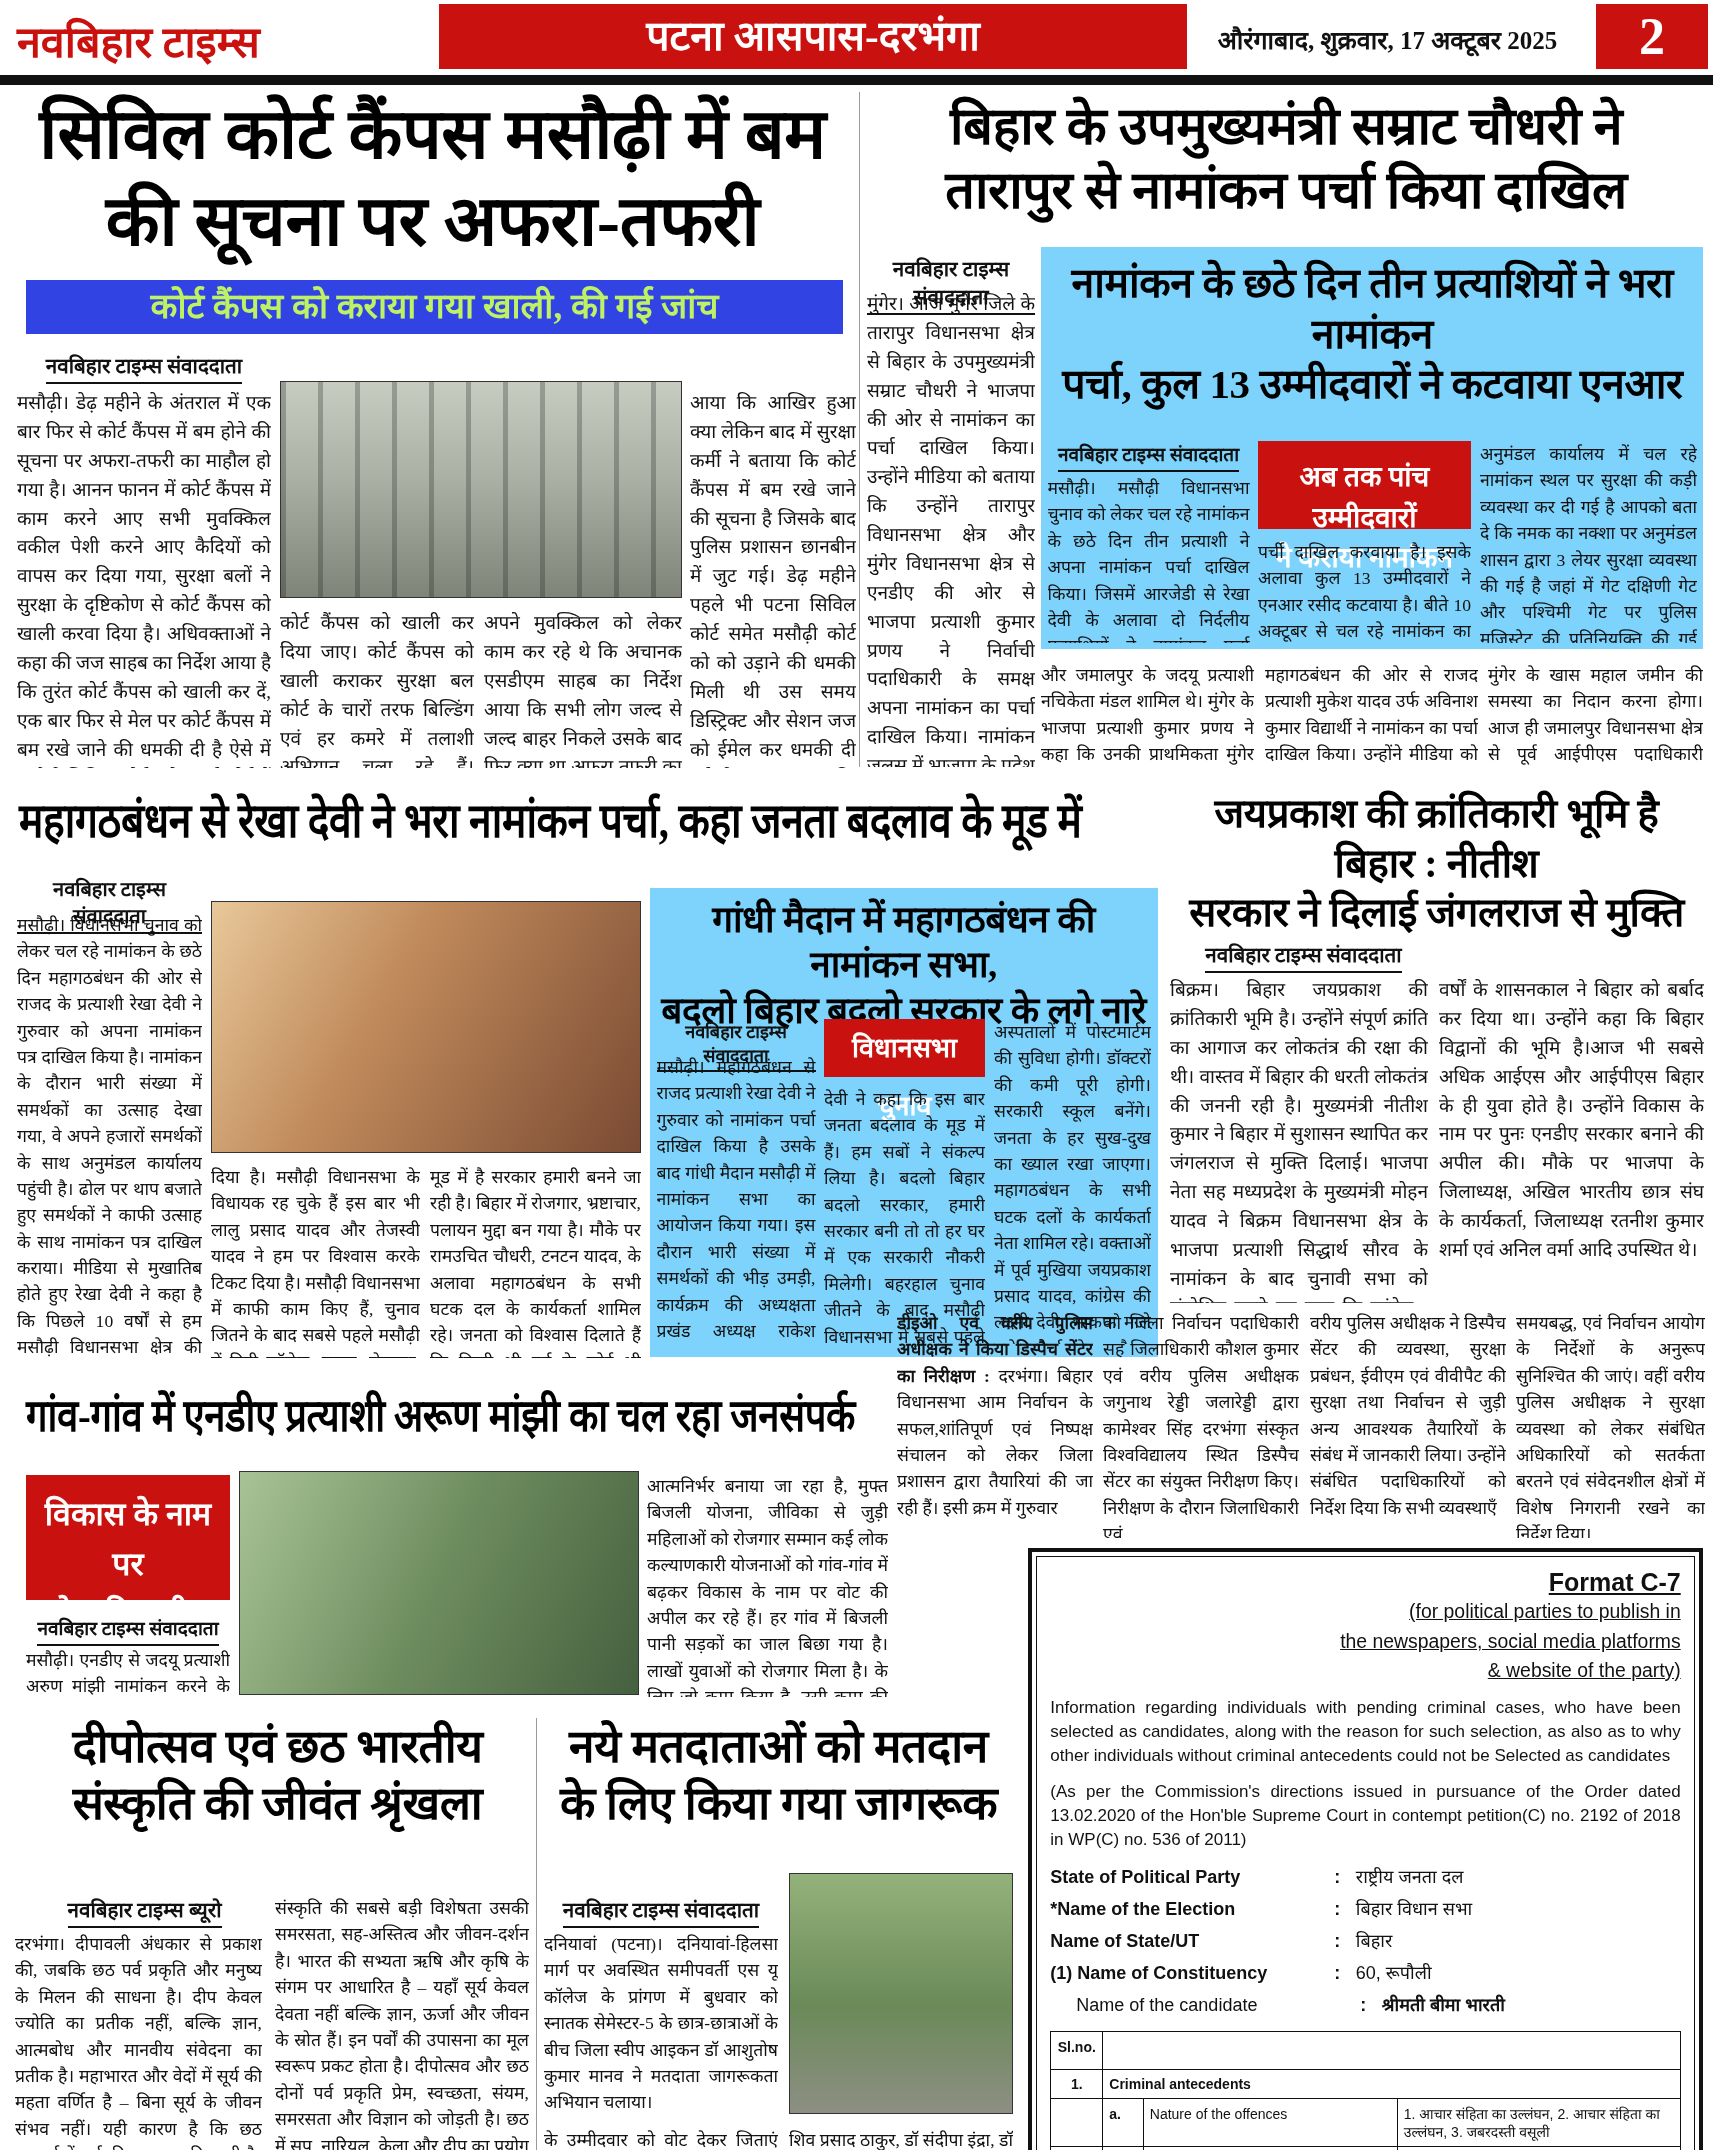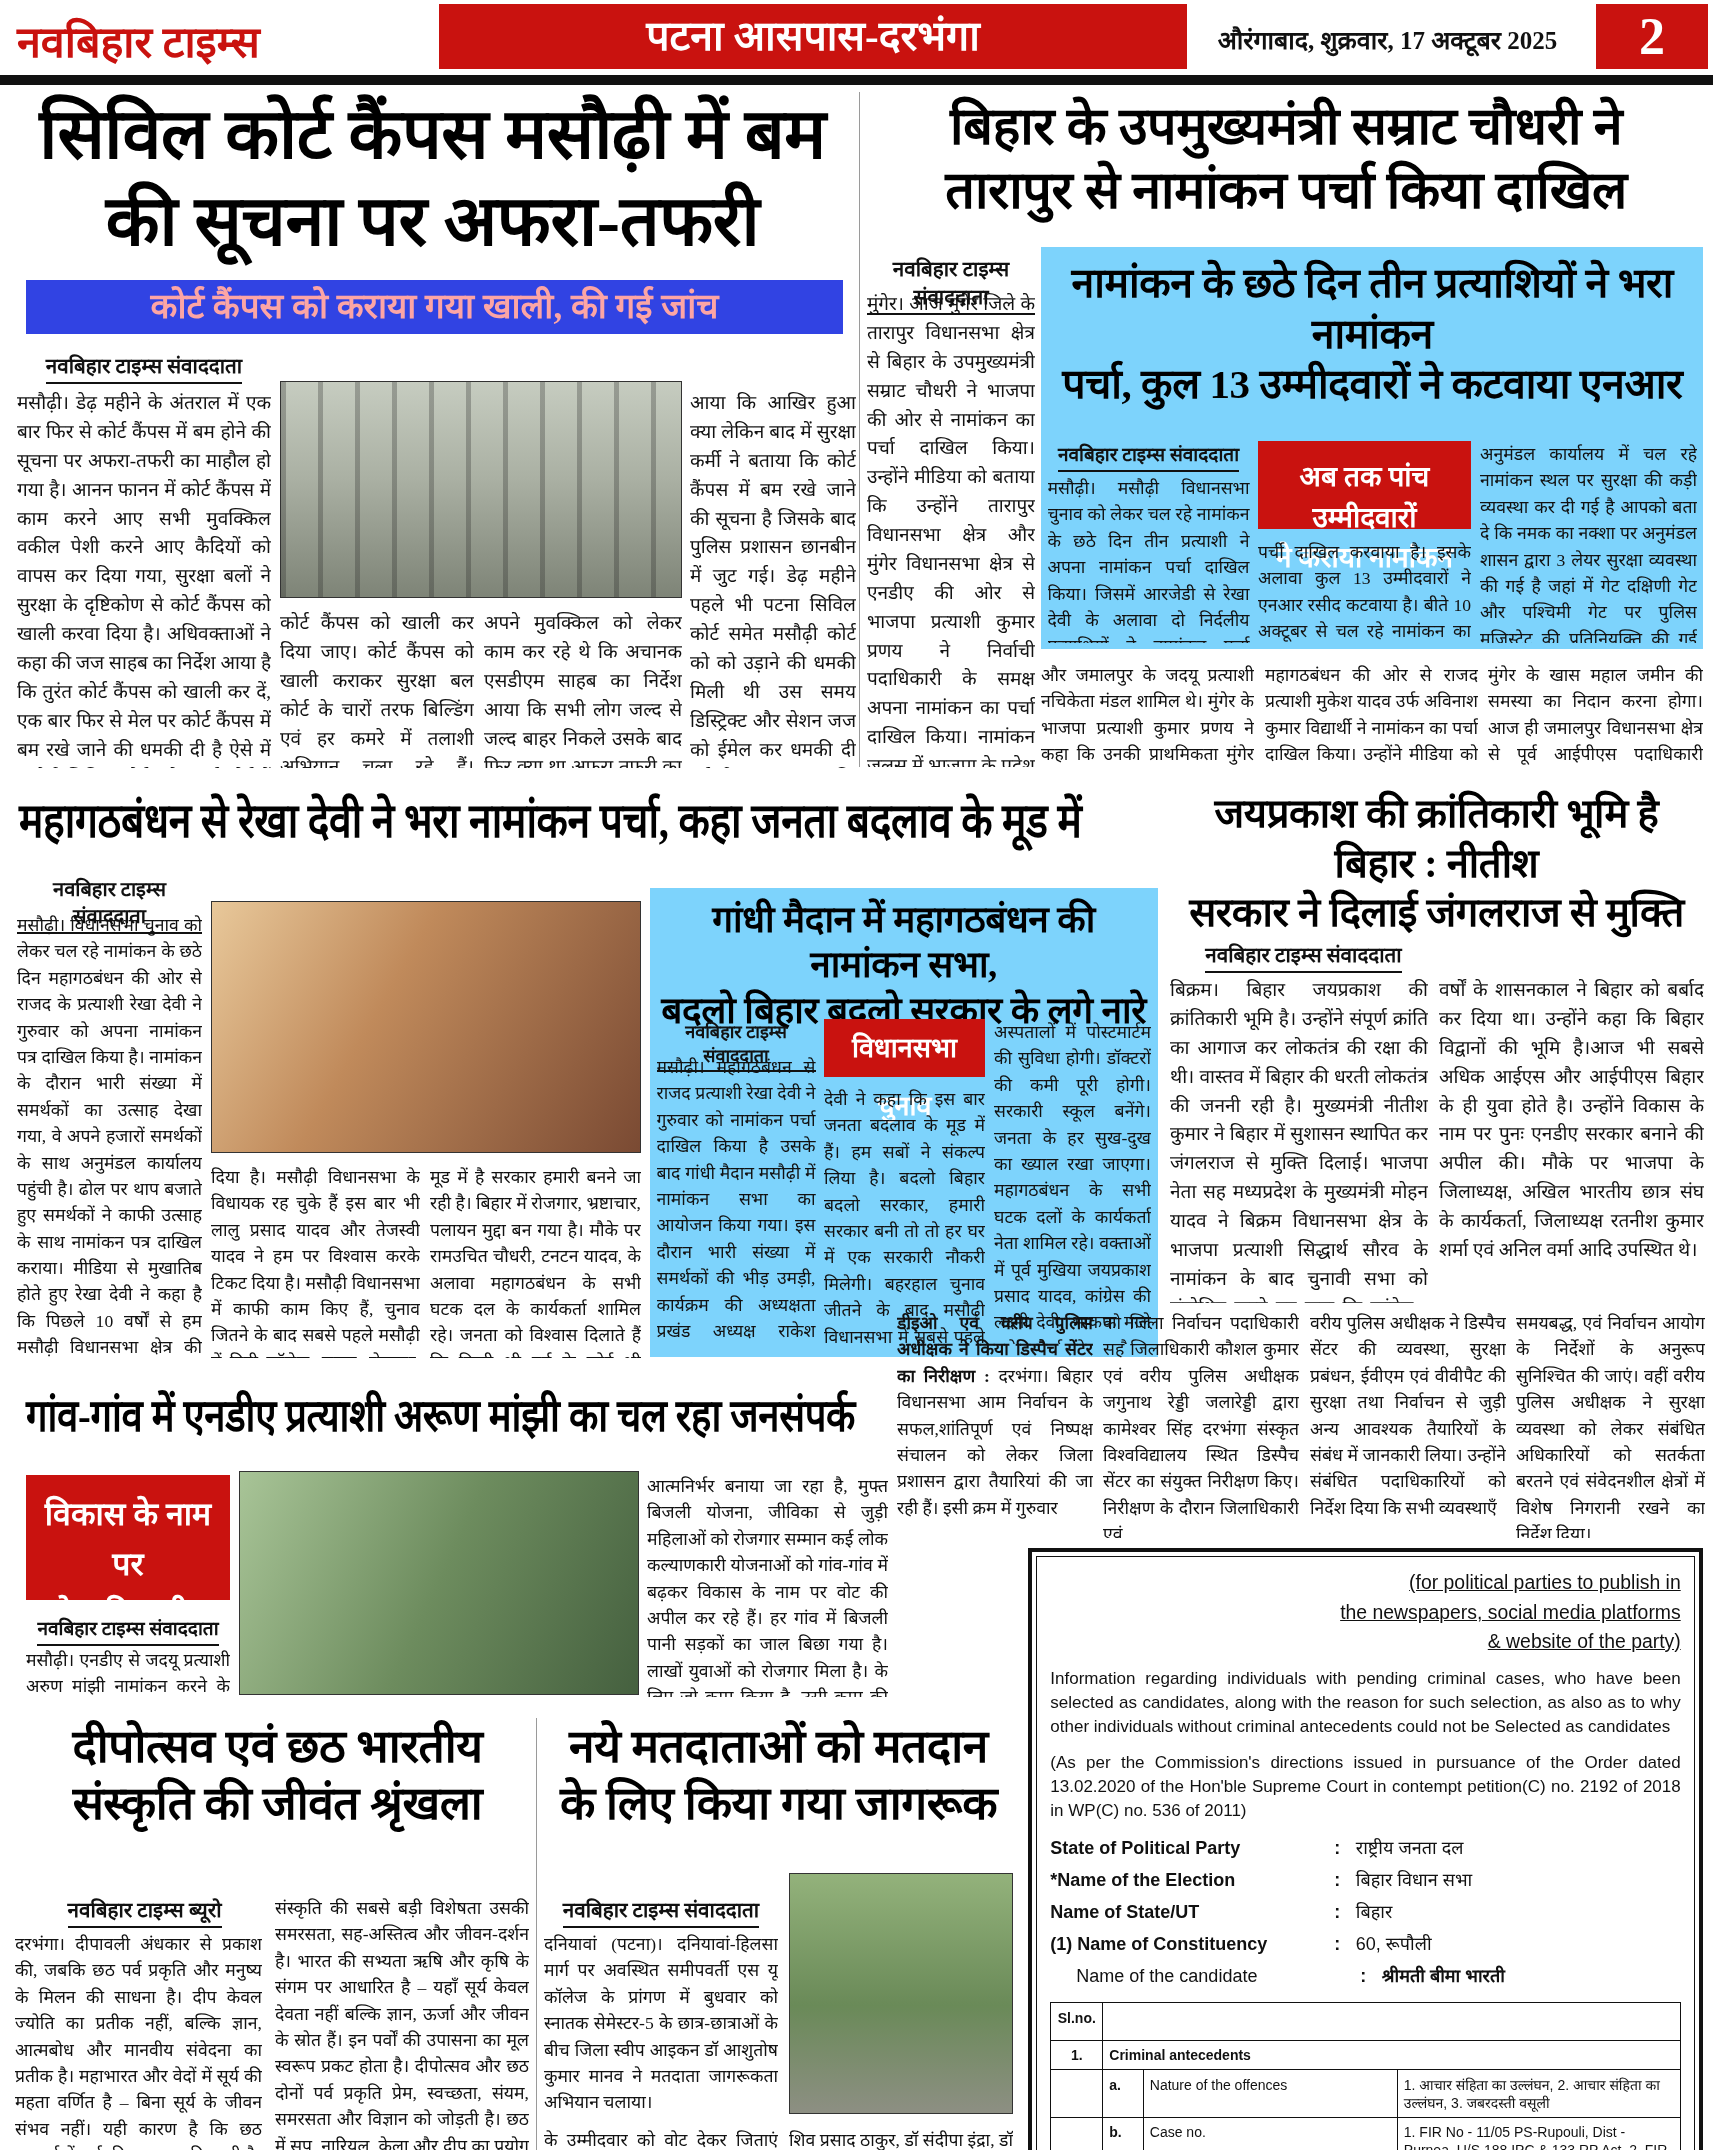--- a/index.html
+++ b/index.html
@@ -10,21 +10,21 @@
   .center{text-align:center;}
   .nowrap{white-space:nowrap;}
   .cond{transform:scaleX(.85);transform-origin:0 50%;}
   .byline{font-weight:bold;font-size:20.6px;text-align:center;}
   .byline span{display:inline-block;border-bottom:2.2px solid #111;padding-bottom:3.4px;}
   .body{font-size:19px;line-height:1.52;text-align:justify;overflow:hidden;}
   .sm{font-size:17.6px;line-height:1.5;}
   .photo{border:1.3px solid #333;box-sizing:border-box;}
   .redbox{background:#c9120f;color:#fff;font-weight:bold;text-align:center;white-space:pre-line;}
   .yellow{background:#7dd3fc;box-sizing:border-box;}
-  .bluebar{background:#3143e3;color:#fca5a5;font-weight:bold;text-align:center;}
+  .bluebar{background:#3143e3;color:#bef264;font-weight:bold;text-align:center;}
   .vr{background:#9a9a9a;}
   .c7{font-family:"Liberation Sans","DejaVu Sans",sans-serif;}
   .c7-outer{border:4.3px solid #111;background:#fff;box-sizing:border-box;padding:4.3px;}
   .c7-inner{border:1.7px solid #111;box-sizing:border-box;height:100%;padding:11.2px 13px;overflow:hidden;}
   .c7 .title{font-size:25px;font-weight:bold;text-align:right;text-decoration:underline;}
   .c7 .sub{font-size:19.4px;text-align:right;text-decoration:underline;line-height:1.5;}
   .c7 .para{font-size:17px;line-height:1.42;text-align:justify;margin-top:11.2px;}
   .c7 .frow{display:flex;font-size:18px;line-height:1.45;margin-top:6px;}
   .c7 .flabel{width:284px;font-weight:bold;flex:none;}
   .c7 .fcolon{width:21.5px;flex:none;font-weight:bold;}
@@ -140,20 +140,21 @@
   <div class="abs byline" style="left:544px;top:1895px;width:234px;">
     <span>नवबिहार टाइम्स संवाददाता</span></div>
   <div class="abs body sm" style="left:544px;top:1931px;width:234px;height:183px;">दनियावां (पटना)। दनियावां-हिलसा मार्ग पर अवस्थित समीपवर्ती एस यू कॉलेज के प्रांगण में बुधवार को स्नातक सेमेस्टर-5 के छात्र-छात्राओं के बीच जिला स्वीप आइकन डॉ आशुतोष कुमार मानव ने मतदाता जागरूकता अभियान चलाया।</div>
   <div class="abs photo" style="left:789px;top:1873px;width:224px;height:241px;
        background:linear-gradient(180deg,#93b27b 0%,#6a8a58 55%,#8d8f83 100%);"></div>
   <div class="abs body sm" style="left:544px;top:2127px;width:234px;height:179px;">के उम्मीदवार को वोट देकर जिताएं ताकि अच्छी सरकार चुन कर आये,जो जनता के हित में काम करने वाली हो। उन्होंने इस मौके पर स्लोगन दिया- चाहे जो हो मजबूरी, वोट देना है जरूरी। पहले मतदान फिर जलपान। इसके बाद उपस्थित 100 से अधिक छात्र-छात्राओं को वोट देने के लिए शपथ दिलाया गया। कार्यक्रम में डॉ अश्विनी कुमार डे, डॉ</div>
   <div class="abs body sm" style="left:789px;top:2127px;width:224px;height:179px;">शिव प्रसाद ठाकुर, डॉ संदीपा इंद्रा, डॉ रविंद्र साह, बीसीए के प्राध्यापक राजमणि कुमार, कर्मचारी संघ के अध्यक्ष डॉ राजीव नयन सिंह, जलेंद्र कुमार, मधुसूदन कुमार, नवीन कुमार, चिंटू कुमार, छात्र संघ के प्रतिनिधि रिषु कुमार, सियापति देवी व सैकड़ों छात्र-छात्रा मौजूद रहे।</div>
 
   <div class="abs c7 c7-outer" style="left:1028px;top:1548px;width:675px;height:1088px;">
     <div class="c7-inner">
+      <div class="title">Format C-7</div>
       <div class="sub">(for political parties to publish in</div>
       <div class="sub">the newspapers, social media platforms</div>
       <div class="sub">&amp; website of the party)</div>
       <div class="para">Information regarding individuals with pending criminal cases, who have been selected as candidates, along with the reason for such selection, as also as to why other individuals without criminal antecedents could not be Selected as candidates</div>
       <div class="para">(As per the Commission's directions issued in pursuance of the Order dated 13.02.2020 of the Hon'ble Supreme Court in contempt petition(C) no. 2192 of 2018 in WP(C) no. 536 of 2011)</div>
 
       <div style="margin-top:12px;">
         <div class="frow">
           <div class="flabel">State of Political Party</div>
             <div class="fcolon">:</div>

